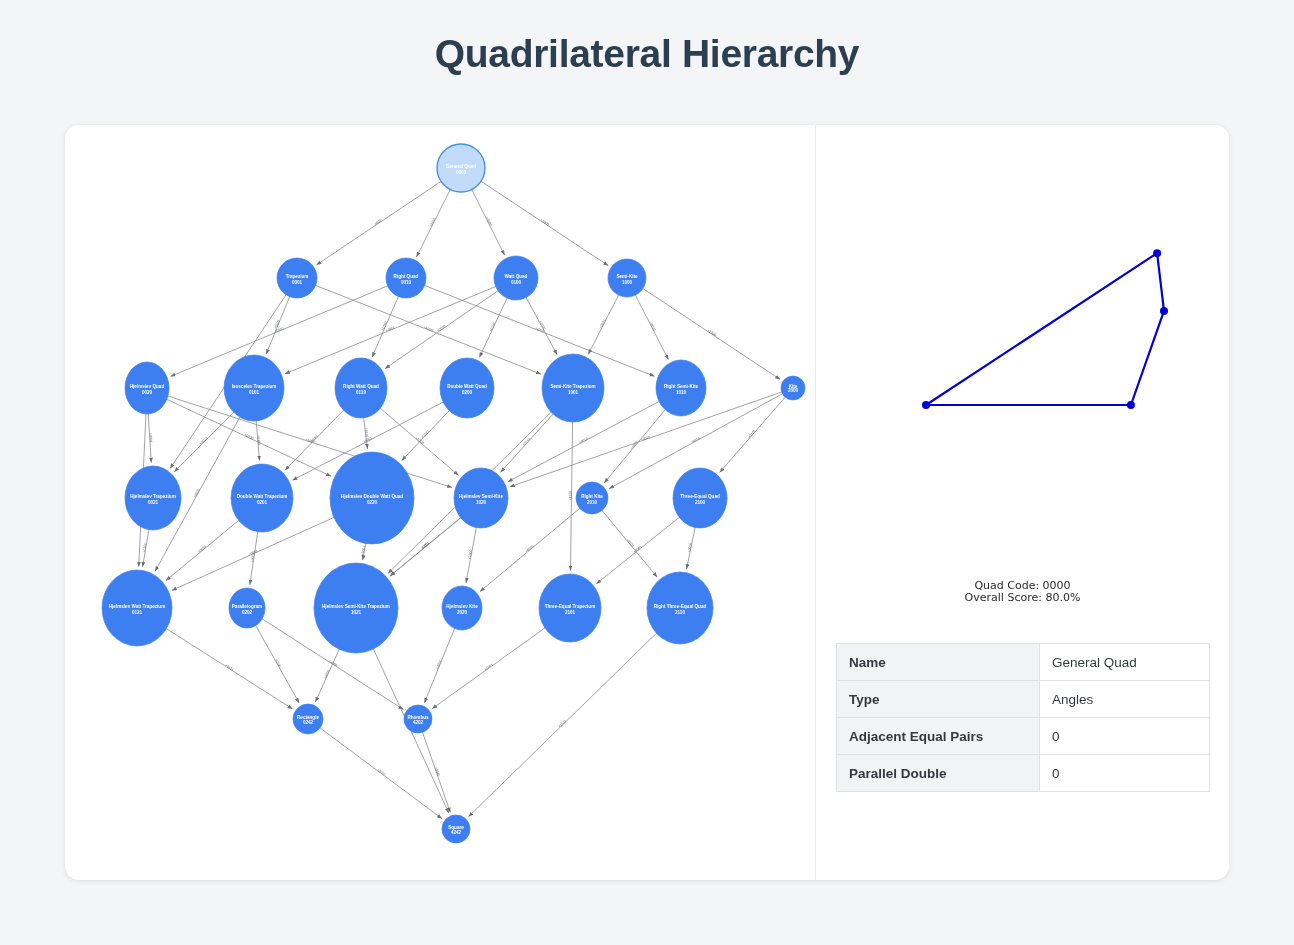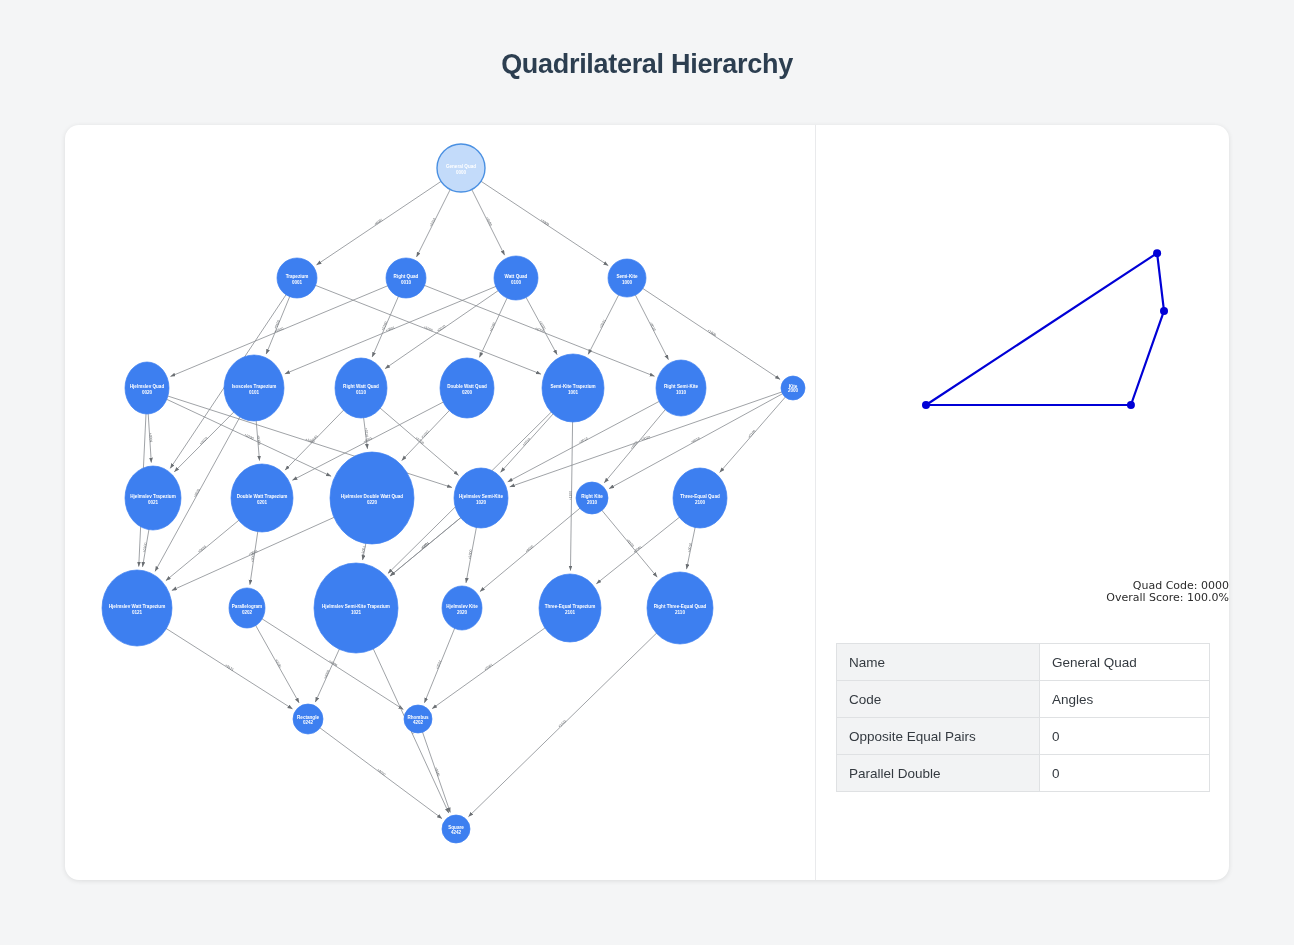--- a/index.html
+++ b/index.html
@@ -4,25 +4,25 @@
 <style>
   html,body{margin:0;padding:0;}
   body{
     width:1294px;height:945px;
     background:#f4f5f6;
     font-family:"Liberation Sans", sans-serif;
     overflow:hidden;
   }
   #page-title{
     text-align:center;
-    font-size:27px;
+    font-size:39px;
     font-weight:bold;
     color:#2c3e50;
     letter-spacing:-0.3px;
-    margin:16px;
+    margin:6px;
     padding-top:26px;
     height:44px;
     line-height:44px;
   }
   #main-card{
     position:absolute;
     left:65px; top:125px;
     width:1164px; height:755px;
     background:#ffffff;
     border-radius:14px;
@@ -57,21 +57,21 @@
     text-anchor:middle;
   }
   .node-circle{ fill:#3d7ff0; stroke:#3d7ff0; stroke-width:0.7; }
   .node-circle.root{ fill:#c3dbfa; stroke:#4a90e2; stroke-width:1.4; }
 
   
   #shape-svg{ position:absolute; left:18px; top:112px; }
   #shape-caption{
     position:absolute;
     left:0; top:455px; width:413px;
-    text-align:right;
+    text-align:center;
     font-family:"DejaVu Sans", sans-serif;
     font-size:11px;
     color:#2b2b2b;
     line-height:12.3px;
     white-space:nowrap;
   }
   #props-table{
     position:absolute;
     left:20px; top:518px;
     width:374px;
@@ -79,21 +79,21 @@
     font-size:13.5px;
   }
   #props-table td{
     border:1px solid #dfe1e3;
     padding:10px 12px;
     color:#343a40;
     height:16px;
   }
   #props-table td.k{
     background:#f2f3f4;
-    font-weight:normal;
+    font-weight:bold;
     width:178px;
   }
   #props-table td.v{ background:#ffffff; font-weight:normal; }
 </style>
 </head>
 <body>
 
 <h1 id="page-title">Quadrilateral Hierarchy</h1>
 
 <div id="main-card">
@@ -489,35 +489,35 @@
           <polygon points="92.00,168.00 296.92,168.00 330.00,73.99 323.10,16.16" fill="none" stroke="#0000d6" stroke-width="2.2" stroke-linejoin="miter"></polygon>
           <circle cx="92.00" cy="168.00" r="4" fill="#0000d6"></circle>
           <circle cx="296.92" cy="168.00" r="4" fill="#0000d6"></circle>
           <circle cx="330.00" cy="73.99" r="4" fill="#0000d6"></circle>
           <circle cx="323.10" cy="16.16" r="4" fill="#0000d6"></circle>
         </g>
     </svg>
 
     <div id="shape-caption">
       <div>Quad Code: 0000</div>
-      <div>Overall Score: 100.0%</div>
+      <div>Overall Score: 80.0%</div>
     </div>
 
     <table id="props-table">
       <tbody id="props-body">
           <tr>
             <td class="k">Name</td>
             <td class="v">General Quad</td>
           </tr>
           <tr>
-            <td class="k">Code</td>
+            <td class="k">Type</td>
             <td class="v">Angles</td>
           </tr>
           <tr>
-            <td class="k">Opposite Equal Pairs</td>
+            <td class="k">Adjacent Equal Pairs</td>
             <td class="v">0</td>
           </tr>
           <tr>
             <td class="k">Parallel Double</td>
             <td class="v">0</td>
           </tr>
         </tbody>
     </table>
   </div>
 

